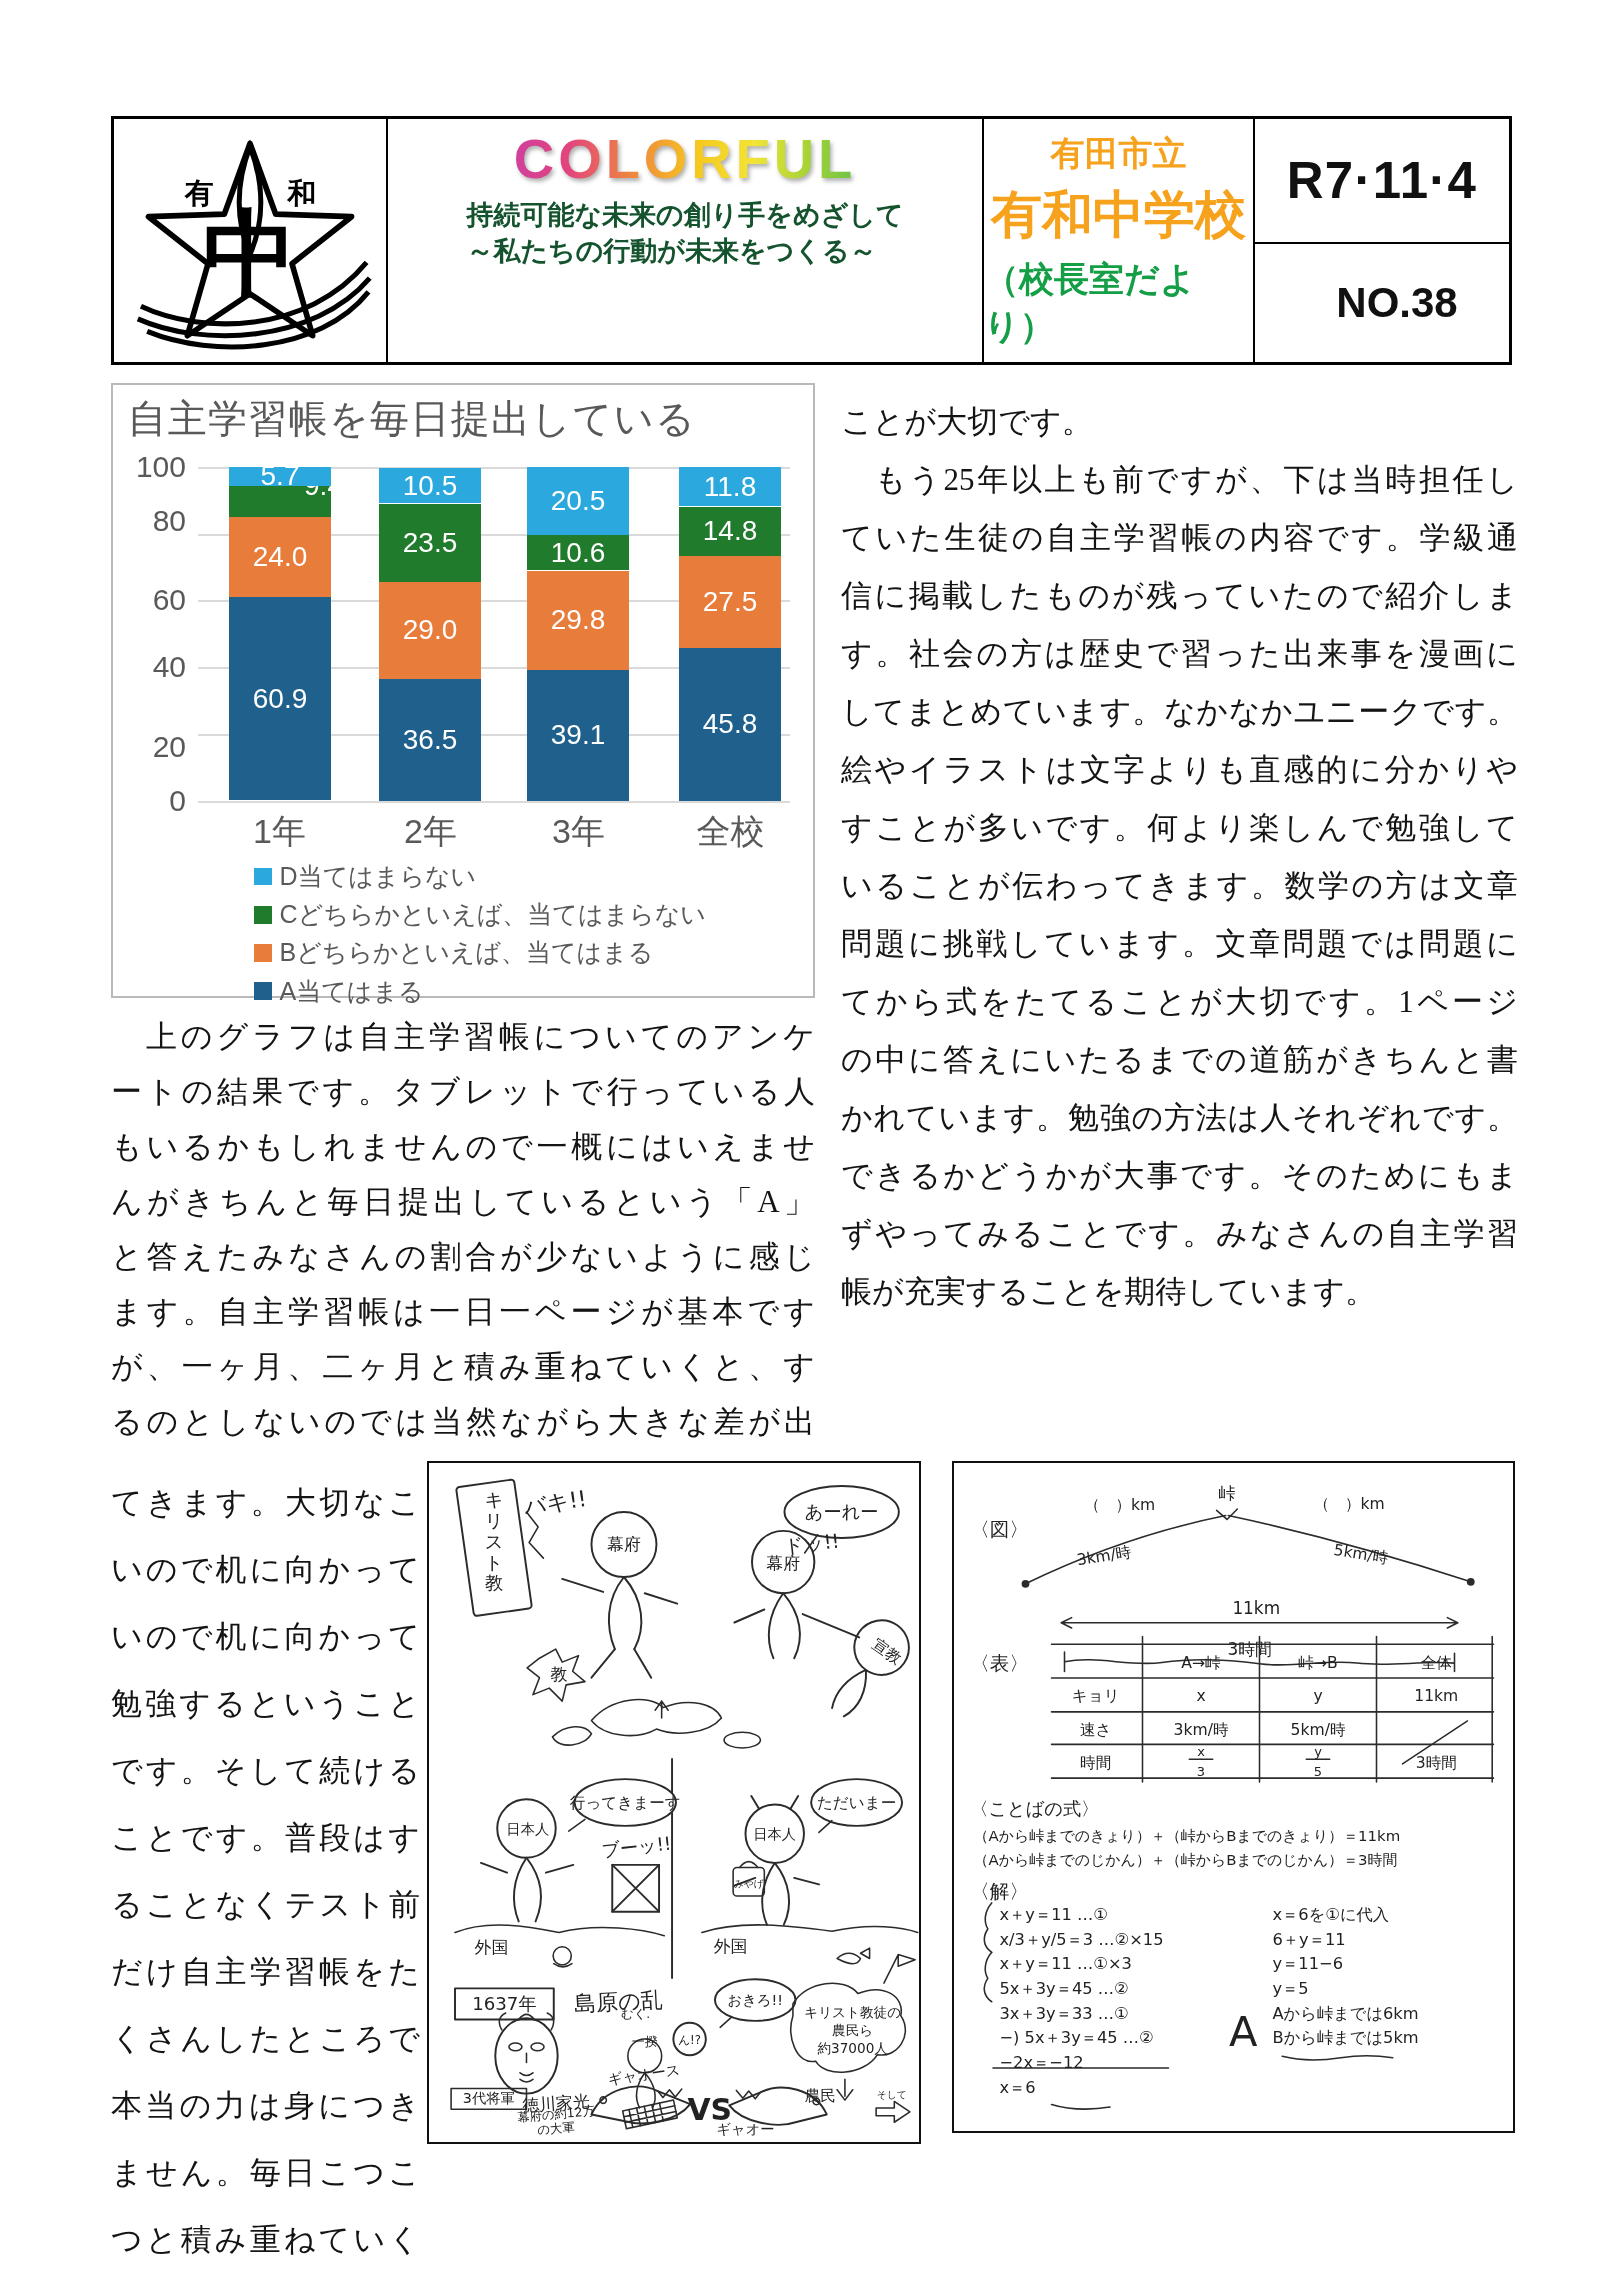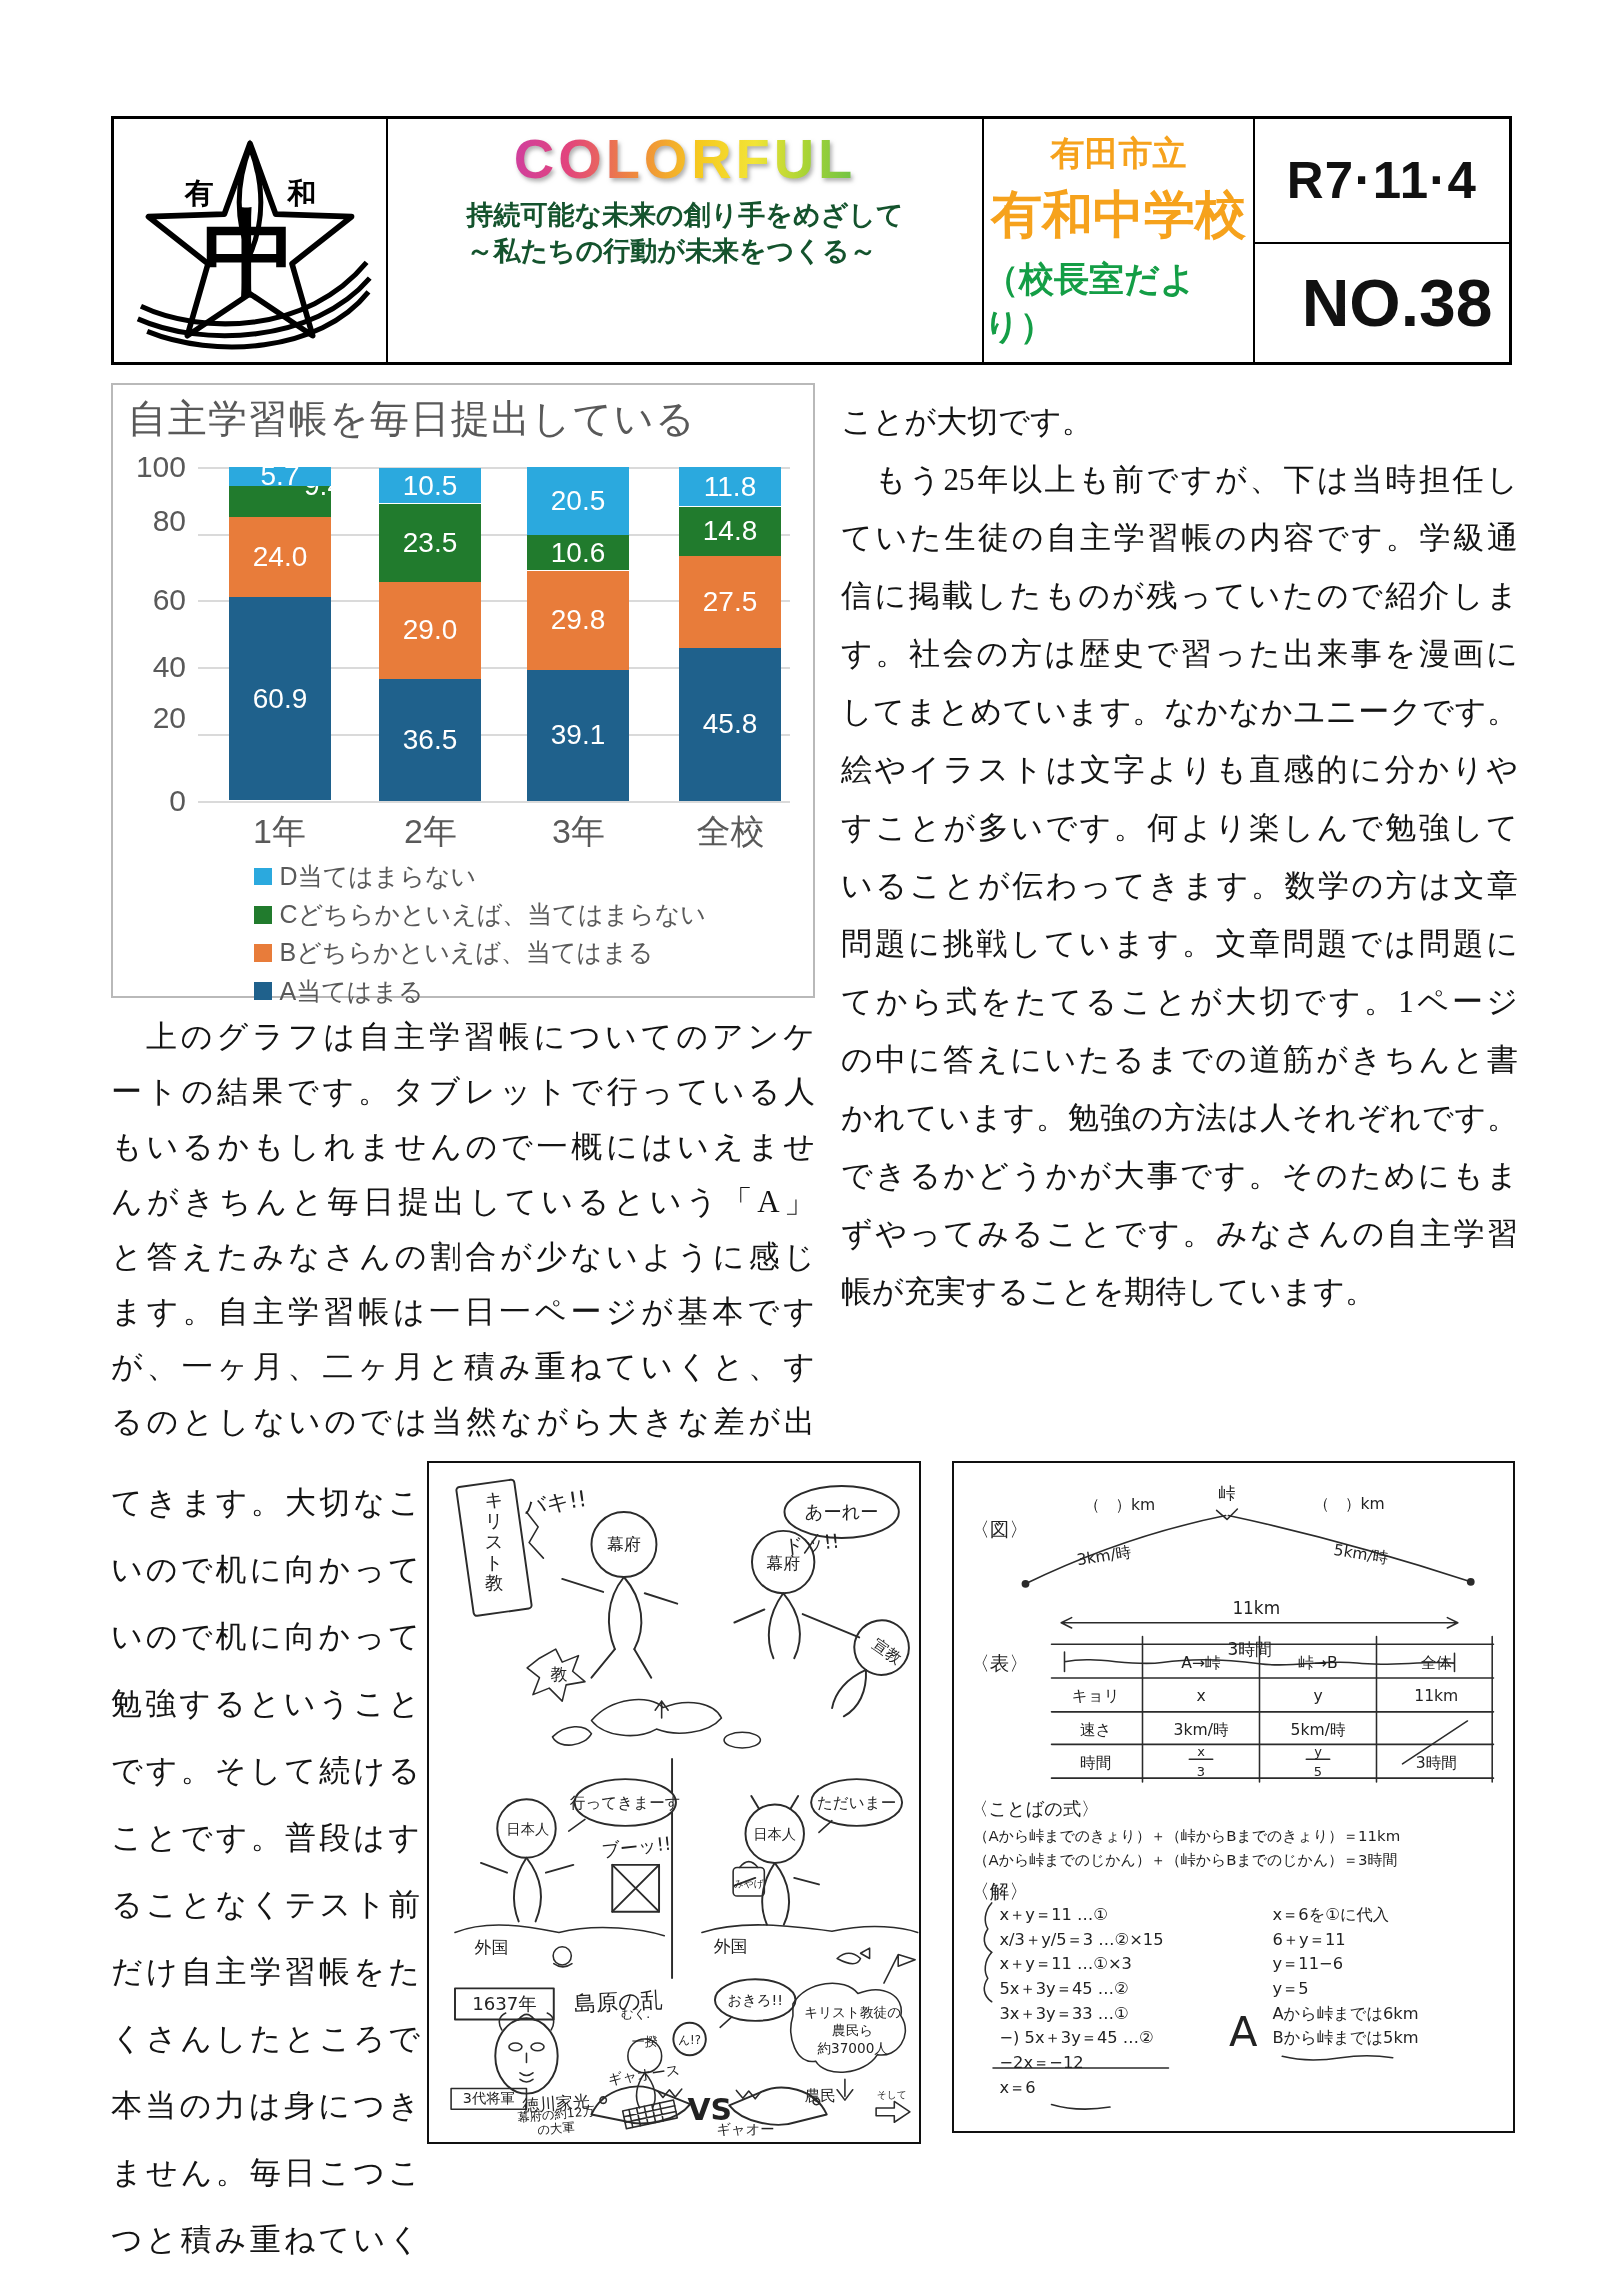--- a/index.html
+++ b/index.html
@@ -15,21 +15,21 @@
     background:linear-gradient(93deg,#cf3f9e 0%,#e2447d 16%,#ef8a3c 36%,#f6c91f 54%,#f2e437 70%,#a9d435 85%,#6cc246 100%);
     -webkit-background-clip:text;background-clip:text;color:transparent;
     filter:drop-shadow(2.6px 3.3px 2px rgba(110,110,110,.55));}
   .tagline{margin-top:9.2px;font-family:"Liberation Sans",sans-serif;font-weight:bold;font-size:27px;line-height:36px;color:#14532d;text-align:left;}
   .name-cell{width:271px;border-right:2.6px solid #000;display:flex;flex-direction:column;justify-content:center;align-items:center;font-family:"Liberation Sans",sans-serif;font-weight:bold;}
   .city{font-size:34px;color:#f6a21c;}
   .school{font-size:51px;color:#f6a21c;margin-top:3.9px;}
   .sub{font-size:35px;color:#149e46;margin-top:5.2px;}
   .meta-cell{width:254px;display:flex;flex-direction:column;font-family:"Liberation Sans",sans-serif;font-weight:bold;color:#111;}
   .date{height:123px;border-bottom:2.6px solid #000;display:flex;align-items:center;justify-content:center;font-size:51px;letter-spacing:1.3px;}
-  .issue{flex:1;display:flex;align-items:center;justify-content:center;font-size:66px;padding-left:30px;}
+  .issue{flex:1;display:flex;align-items:center;justify-content:center;font-size:42px;padding-left:30px;}
 
   
   .chart-box{position:absolute;left:111px;top:383px;width:704px;height:615px;border:2px solid #b9b9b9;box-sizing:border-box;background:#fff;}
   .chart-title{position:absolute;left:14.4px;top:6.5px;font-family:"Liberation Sans",sans-serif;font-size:39px;color:#595959;letter-spacing:1.3px;}
   .plot{position:absolute;inset:0;}
   .gridline{position:absolute;height:2px;background:#dadada;}
   .ytick{position:absolute;left:0;width:73px;text-align:right;transform:translateY(-50%);font-family:"Liberation Sans",sans-serif;font-size:30px;color:#595959;}
   .seg{position:absolute;}
   .seglabel{position:absolute;transform:translateY(-50%);text-align:center;font-family:"Liberation Sans",sans-serif;font-size:28px;color:#fff;}
   .xtick{position:absolute;top:424px;width:131px;text-align:center;font-family:"Liberation Sans",sans-serif;font-size:34px;color:#595959;}
@@ -94,21 +94,21 @@
       <div class="issue">NO.38</div>
     </div>
   </div>
 
   <div class="chart-box">
     <div class="chart-title">自主学習帳を毎日提出している</div>
     <div class="plot" id="plot">
         <div class="gridline" style="left: 85px; top: 416px; width: 592px;"></div>
         <div class="ytick" style="top: 416px;">0</div>
         <div class="gridline" style="left: 85px; top: 349px; width: 592px;"></div>
-        <div class="ytick" style="top: 333px;">20</div>
+        <div class="ytick" style="top: 362px;">20</div>
         <div class="gridline" style="left: 85px; top: 282px; width: 592px;"></div>
         <div class="ytick" style="top: 282px;">40</div>
         <div class="gridline" style="left: 85px; top: 215px; width: 592px;"></div>
         <div class="ytick" style="top: 215px;">60</div>
         <div class="gridline" style="left: 85px; top: 149px; width: 592px;"></div>
         <div class="ytick" style="top: 136px;">80</div>
         <div class="gridline" style="left: 85px; top: 82px; width: 592px;"></div>
         <div class="ytick" style="top: 82px;">100</div>
         <div class="seg" style="left: 116px; top: 212px; width: 102px; height: 203px; background: rgb(31, 97, 140);"></div>
         <div class="seglabel" style="left: 116px; top: 314px; width: 102px;">60.9</div>

